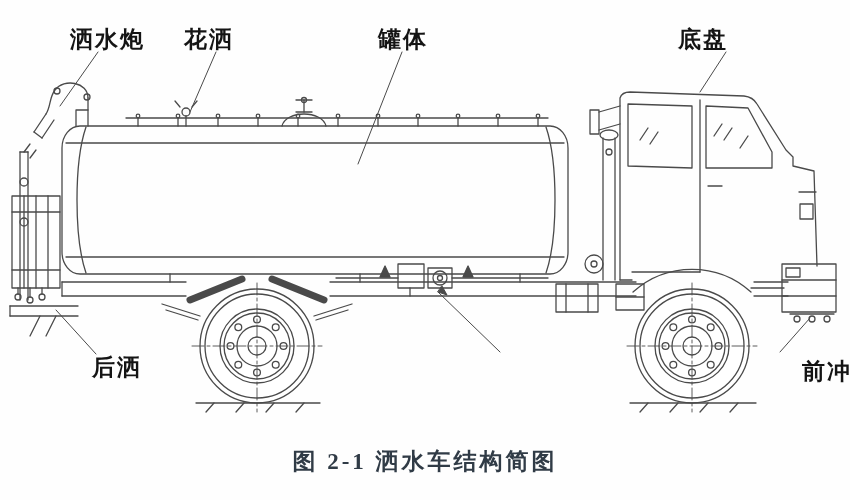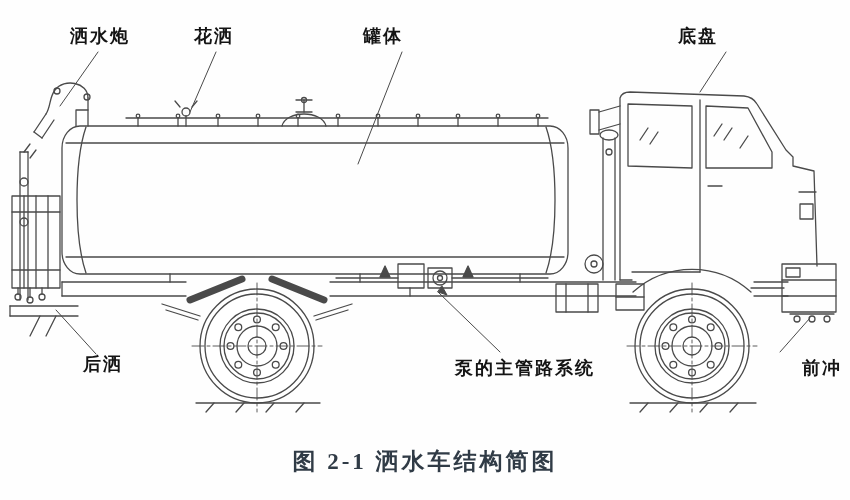--- a/index.html
+++ b/index.html
@@ -6,21 +6,21 @@
   .stage{
     position:relative;width:850px;height:500px;
     background:var(--background,#fefefe);
     overflow:hidden;
     font-family:"Liberation Serif","DejaVu Serif",serif;
   }
   .stage svg{position:absolute;left:0;top:0;}
   .drawing{color:var(--line,#4a4a4a);}
   .lbl{
     position:absolute;white-space:nowrap;
-    font-size:18px;font-weight:600;letter-spacing:2px;
+    font-size:23px;font-weight:600;letter-spacing:2px;
     color:var(--label-text,#141414);
   }
   .caption{
     position:absolute;left:0;right:0;top:446px;text-align:center;
     font-size:23px;font-weight:600;letter-spacing:3px;
     color:var(--caption-text,#303b46);
   }
 </style>
 </head>
 <body>
@@ -252,21 +252,20 @@
         <path d="M96,354 L56,310"></path>
         <path d="M500,352 L438,292"></path>
         <path d="M438,292 L447,295 L442,286 Z" fill="currentColor"></path>
         <path d="M780,352 L810,318"></path>
       </g>
 
     </g>
   </svg>
 
   <div class="lbl" style="left:70px;top:24px">洒水炮</div>
-  <div class="lbl" style="left:194px;top:24px">花洒</div>
-  <div class="lbl" style="left:363px;top:24px">罐体</div>
+  <div class="lbl" style="left:184px;top:24px">花洒</div>
+  <div class="lbl" style="left:378px;top:24px">罐体</div>
   <div class="lbl" style="left:678px;top:24px">底盘</div>
-  <div class="lbl" style="left:83px;top:352px">后洒</div>
-  <div class="lbl" style="left:455px;top:356px">泵的主管路系统</div>
+  <div class="lbl" style="left:92px;top:352px">后洒</div>
   <div class="lbl" style="left:802px;top:356px">前冲</div>
 
   <div class="caption">图 2-1 洒水车结构简图</div>
 </div>
 
 </body></html>

